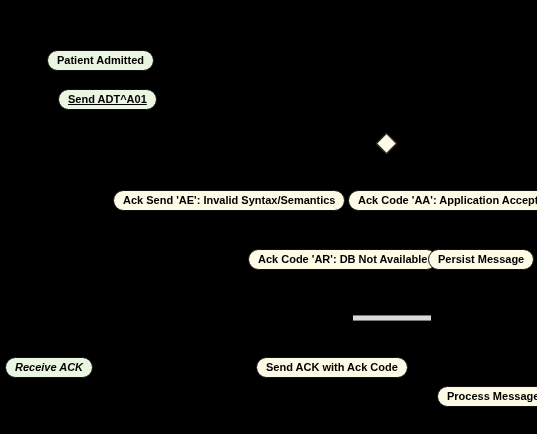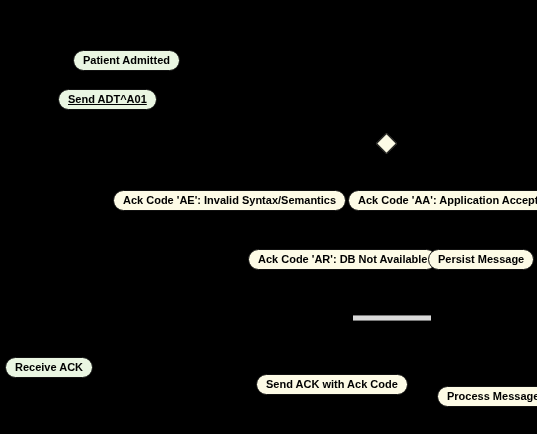--- a/index.html
+++ b/index.html
@@ -54,42 +54,42 @@
     height: 4px;
     background: #d9d9d9;
     border-top: 1px solid #7a7a7a;
     border-bottom: 1px solid #7a7a7a;
   }
 </style>
 </head>
 <body>
 
 <div id="canvas">
-    <div class="node tint-green" style="left: 73px; top: 50px;">
+    <div class="node tint-green" style="left: 47px; top: 50px;">
       <span>Patient Admitted</span>
     </div>
     <div class="node tint-green" style="left: 58px; top: 89px; text-decoration: underline;">
       <span>Send ADT^A01</span>
     </div>
     <div class="node tint-ivory" style="left: 113px; top: 190px;">
-      <span>Ack Code 'AE': Invalid Syntax/Semantics</span>
+      <span>Ack Send 'AE': Invalid Syntax/Semantics</span>
     </div>
     <div class="node tint-ivory" style="left: 348px; top: 190px;">
       <span>Ack Code 'AA': Application Accept</span>
     </div>
     <div class="node tint-ivory" style="left: 248px; top: 249px; text-align: right;">
       <span>Ack Code 'AR': DB Not Available</span>
     </div>
     <div class="node tint-ivory" style="left: 428px; top: 249px; align-items: center;">
       <span>Persist Message</span>
     </div>
-    <div class="node tint-green" style="left: 5px; top: 357px;">
+    <div class="node tint-green" style="left: 5px; top: 357px; font-style: italic;">
       <span>Receive ACK</span>
     </div>
-    <div class="node tint-ivory" style="left: 256px; top: 374px;">
+    <div class="node tint-ivory" style="left: 256px; top: 357px;">
       <span>Send ACK with Ack Code</span>
     </div>
     <div class="node tint-ivory" style="left: 437px; top: 386px;">
       <span>Process Message</span>
     </div>
     <div class="decision" style="left: 379px; top: 136px;"></div>
     <div class="sync-bar" style="left: 353px; top: 315px; width: 78px;"></div>
   </div>
 
 </body></html>

